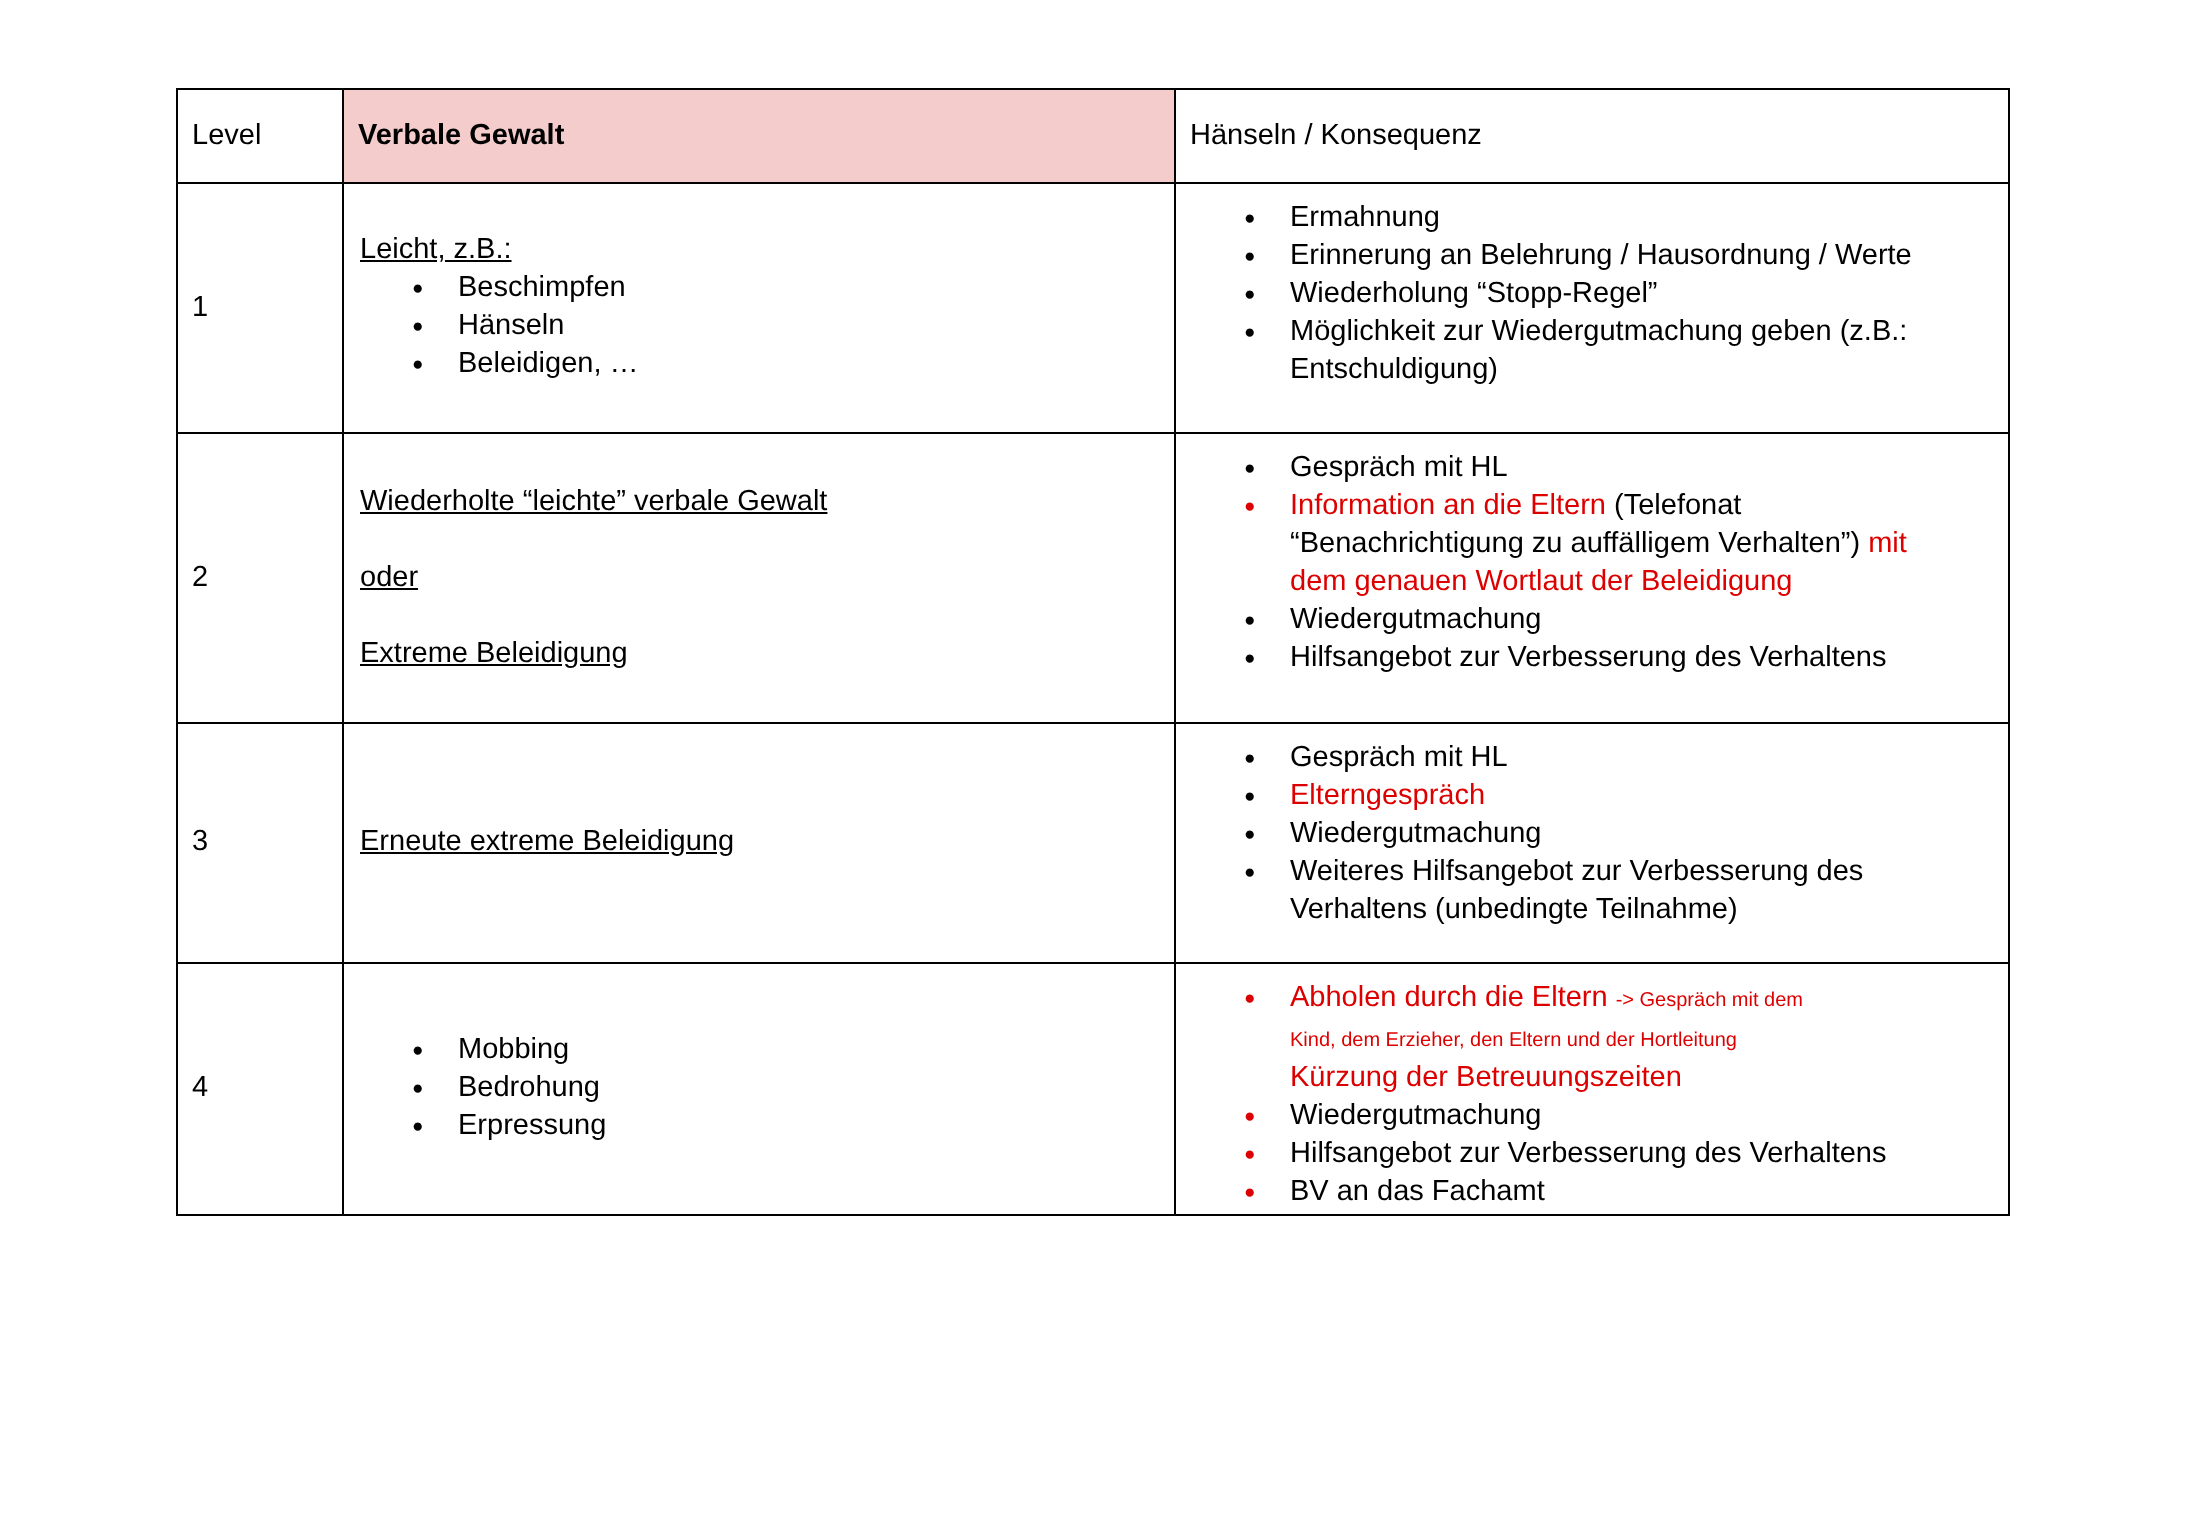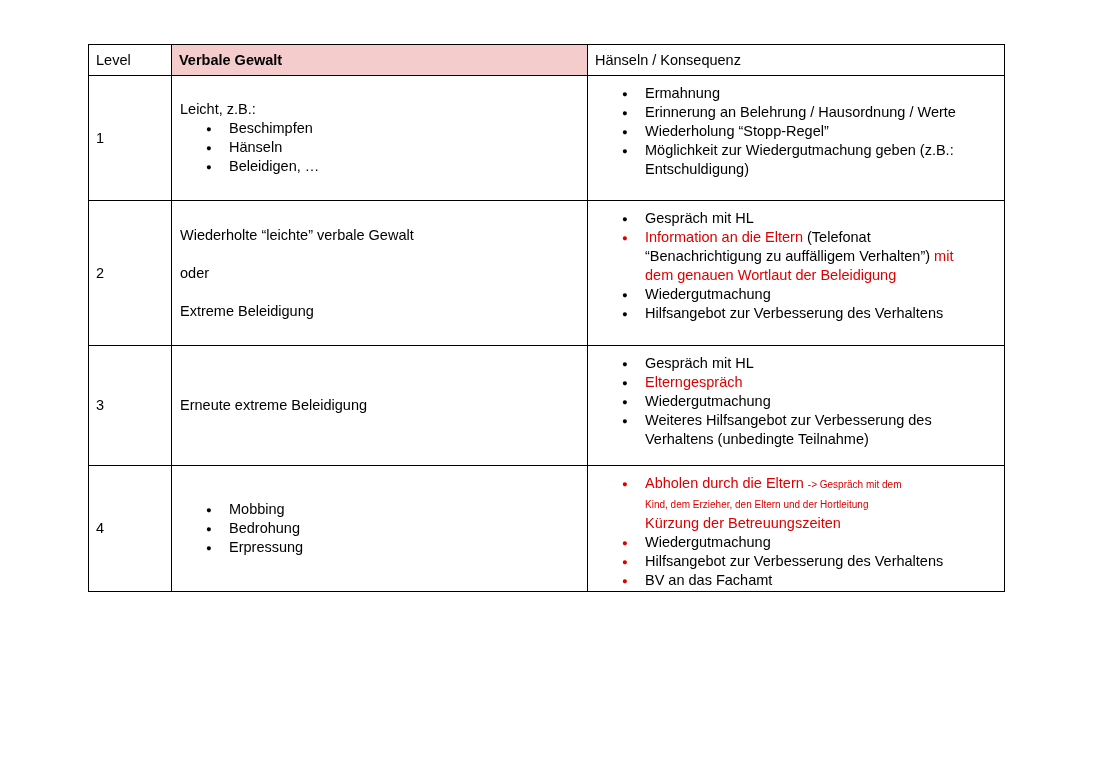--- a/index.html
+++ b/index.html
@@ -17,31 +17,31 @@
   }
   td {
     border: 1px solid var(--border, #000000);
     padding: 0;
     font-size: 14.5px;
     line-height: 19px;
     color: var(--text, #000000);
     vertical-align: middle;
     overflow: hidden;
   }
-  tr.head  { height: 31px; }
+  tr.head  { height: 47px; }
   tr.r1    { height: 125px; }
   tr.r2    { height: 145px; }
   tr.r3    { height: 120px; }
   tr.r4    { height: 126px; }
   tr.rf    { height: 49px; }
   .pink    { background: var(--header_bg, #f4cccc); }
   .bold    { font-weight: bold; }
   .padL    { padding-left: 7px; }
   .top     { vertical-align: top; padding-top: 8px; }
-  .p       { margin: 0 6px 0 8px; }
+  .p       { margin: 0 6px 0 8px; text-decoration: underline; }
   .gap     { margin-bottom: 19px; }
   .li      { display: flex; margin: 0 4px 0 34px; }
   .dot     { flex: 0 0 23px; font-size: 9.5px; line-height: 19px; }
   .li-text { flex: 1; line-height: 19px; }
   .red     { color: var(--red, #dd0000); }
   .sm      { font-size: 10px; }
   .footer-cell { vertical-align: top; padding: 5px 8px 0 7px; }
   .narrow  { transform: scaleX(0.93); transform-origin: 0 50%; white-space: nowrap; }
 </style>
 </head>

